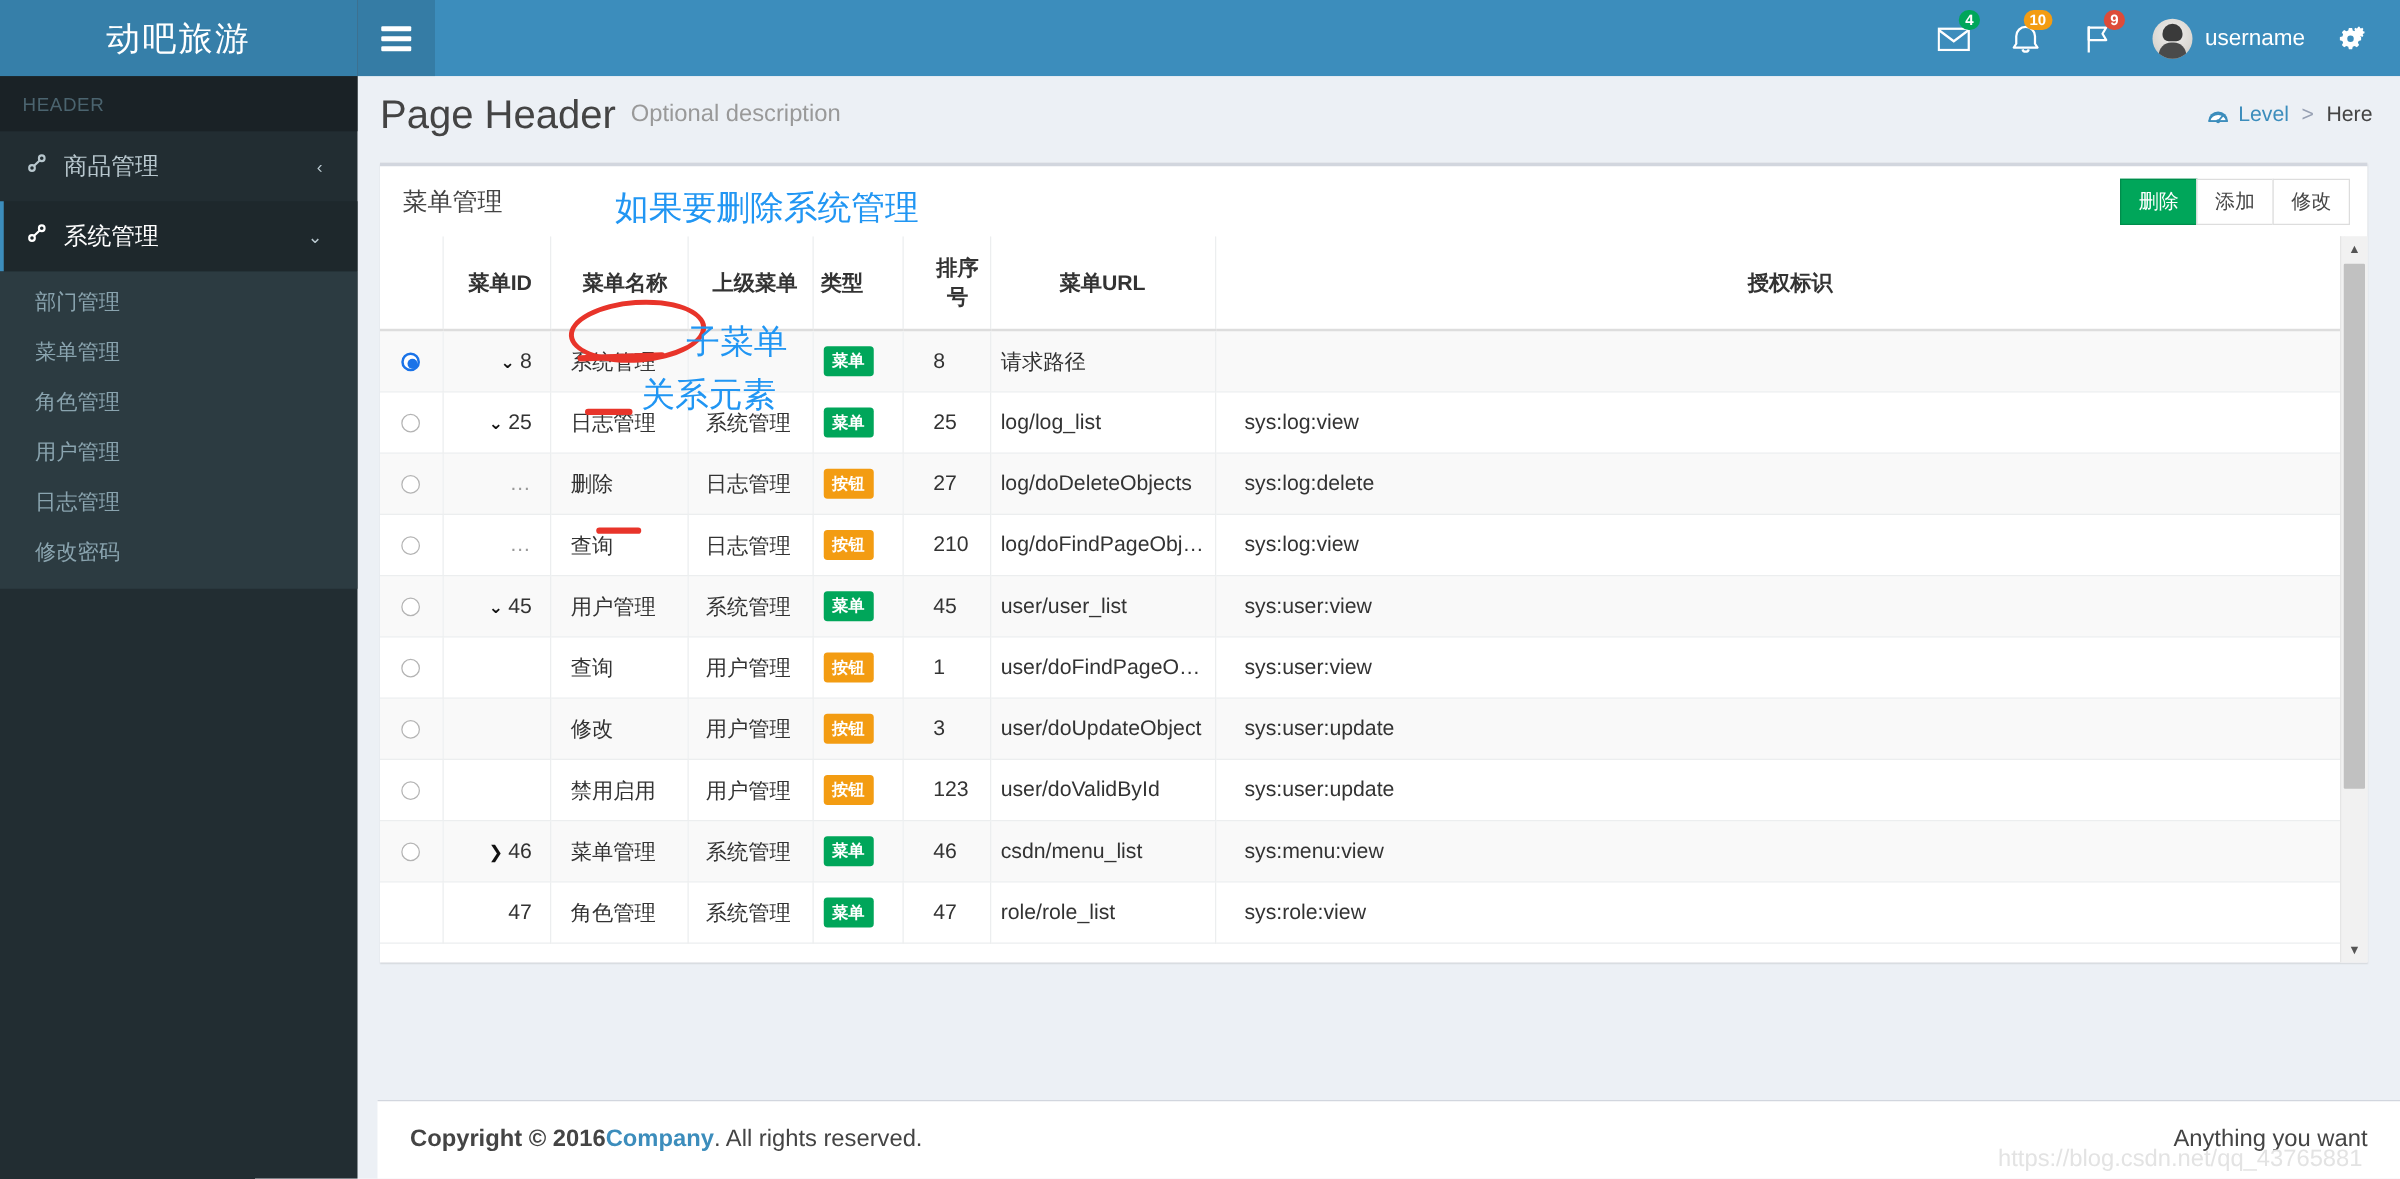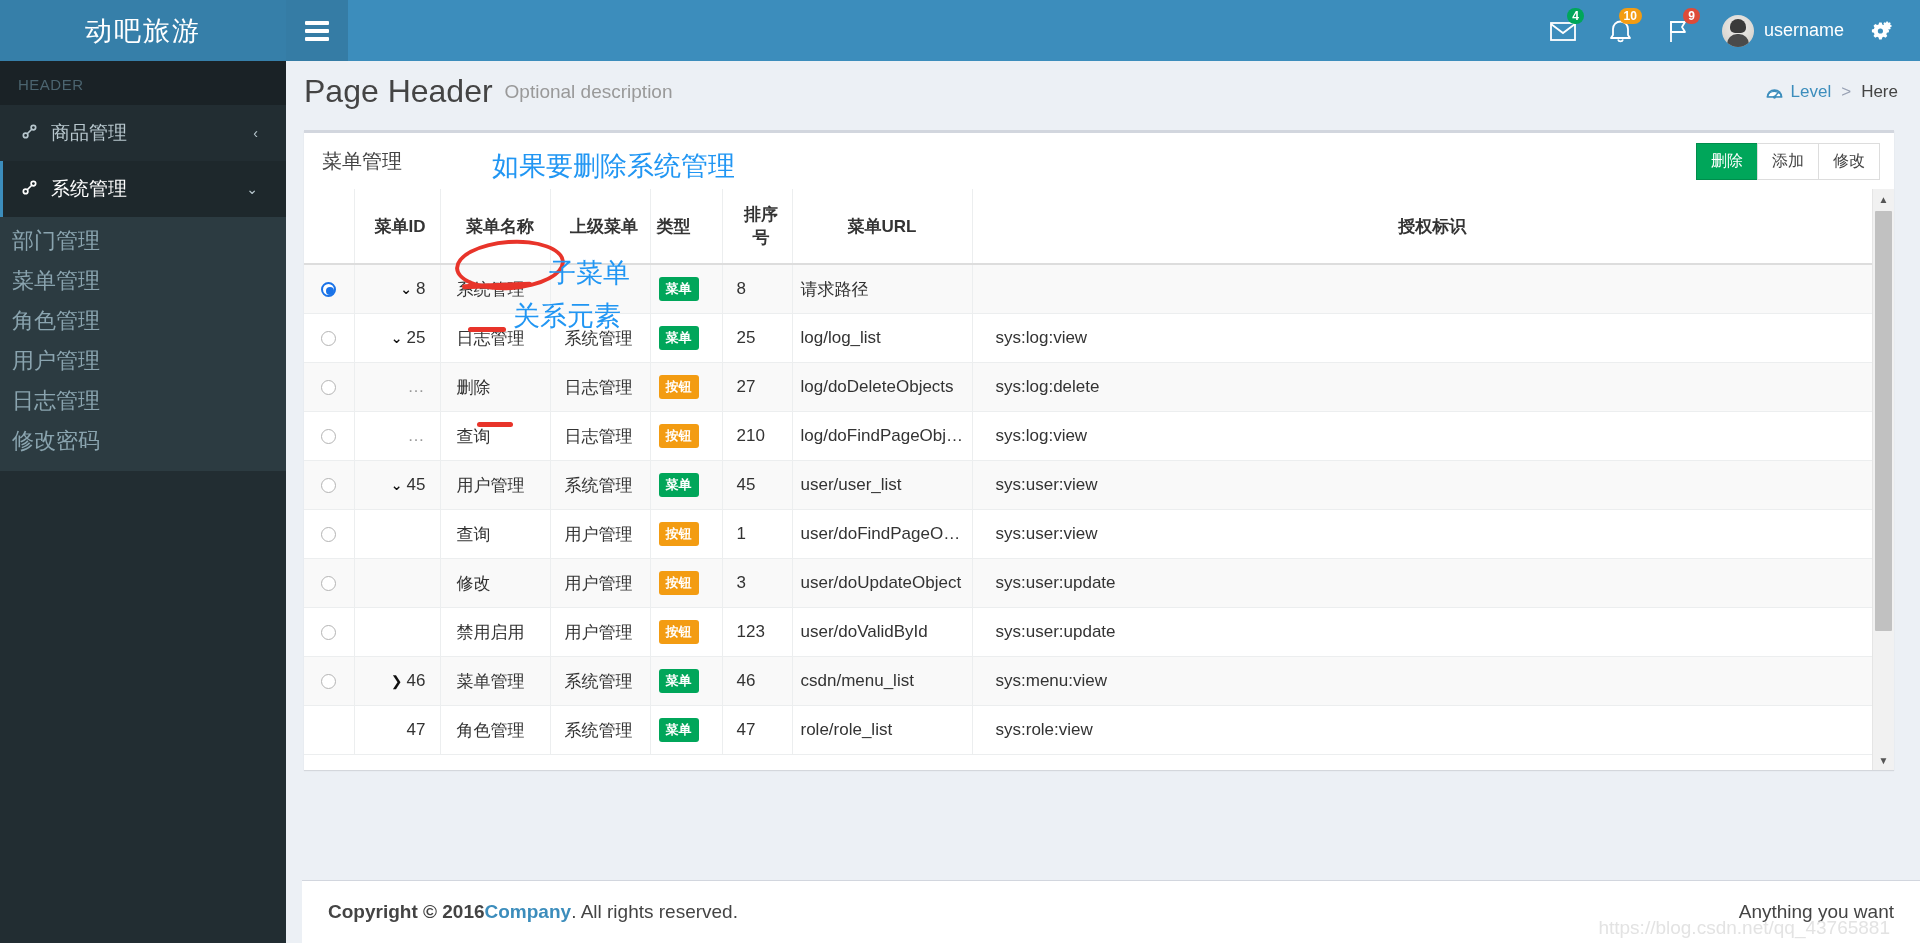--- a/index.html
+++ b/index.html
@@ -30,22 +30,22 @@
     display:flex; align-items:center; height:56px; padding:0 28px 0 18px;
     color:#b8c7ce; font-size:19px; border-left:3px solid transparent;
     position:relative;
   }
   .sb-item.active{ background:#1e282c; color:#fff; border-left-color:#3c8dbc; }
   .sb-item .ic{ width:30px; color:#b8c7ce; font-size:16px; display:inline-block;}
   .sb-item .lbl{ flex:1; }
   .sb-item .arrow{ font-size:14px; color:#b8c7ce; }
   .sb-sub{ background:#2c3b41; padding:4px 0 10px 0;}
   .sb-sub-item{
-    height:40px; display:flex; align-items:center; padding-left:12px;
-    color:#8aa4af; font-size:22px;
+    height:40px; display:flex; align-items:center; padding-left:28px;
+    color:#8aa4af; font-size:17px;
   }
 
   
   #topnav{
     position:absolute; left:286px; top:0; right:0; height:61px;
     background:#3c8dbc; display:flex; align-items:center;
   }
   #hamburger{
     width:62px; height:61px; display:flex; align-items:center; justify-content:center;
     background:#357ca5;
@@ -129,21 +129,21 @@
     border-bottom:1px solid #eceeef; border-right:1px solid #eceeef;
     white-space:nowrap; overflow:hidden; text-overflow:ellipsis;
   }
   tbody tr:nth-child(odd) td{ background:#f9f9f9;}
   tbody tr:nth-child(even) td{ background:#fff;}
   .c-sel{ width:50px; text-align:center;}
   .c-id{ width:86px; text-align:right; padding-right:14px;}
   .c-name{ width:110px; padding-left:16px;}
   .c-parent{ width:100px; padding-left:14px;}
   .c-type{ width:72px; text-align:left;}
-  .c-sort{ width:70px; padding-left:14px;}
+  .c-sort{ width:70px; padding-left:24px;}
   .c-url{ width:180px; }
   .c-perm{ width:auto; padding-left:23px;}
 
   .radio{
     width:15px;height:15px;border:1px solid #b4b4b4;border-radius:50%;
     display:inline-block; vertical-align:middle; background:#fff;
   }
   .radio.on{ border:2px solid #1a73e8; position:relative; background:#fff;}
   .radio.on::after{
     content:""; position:absolute; left:2.5px; top:2.5px; width:8px;height:8px;

